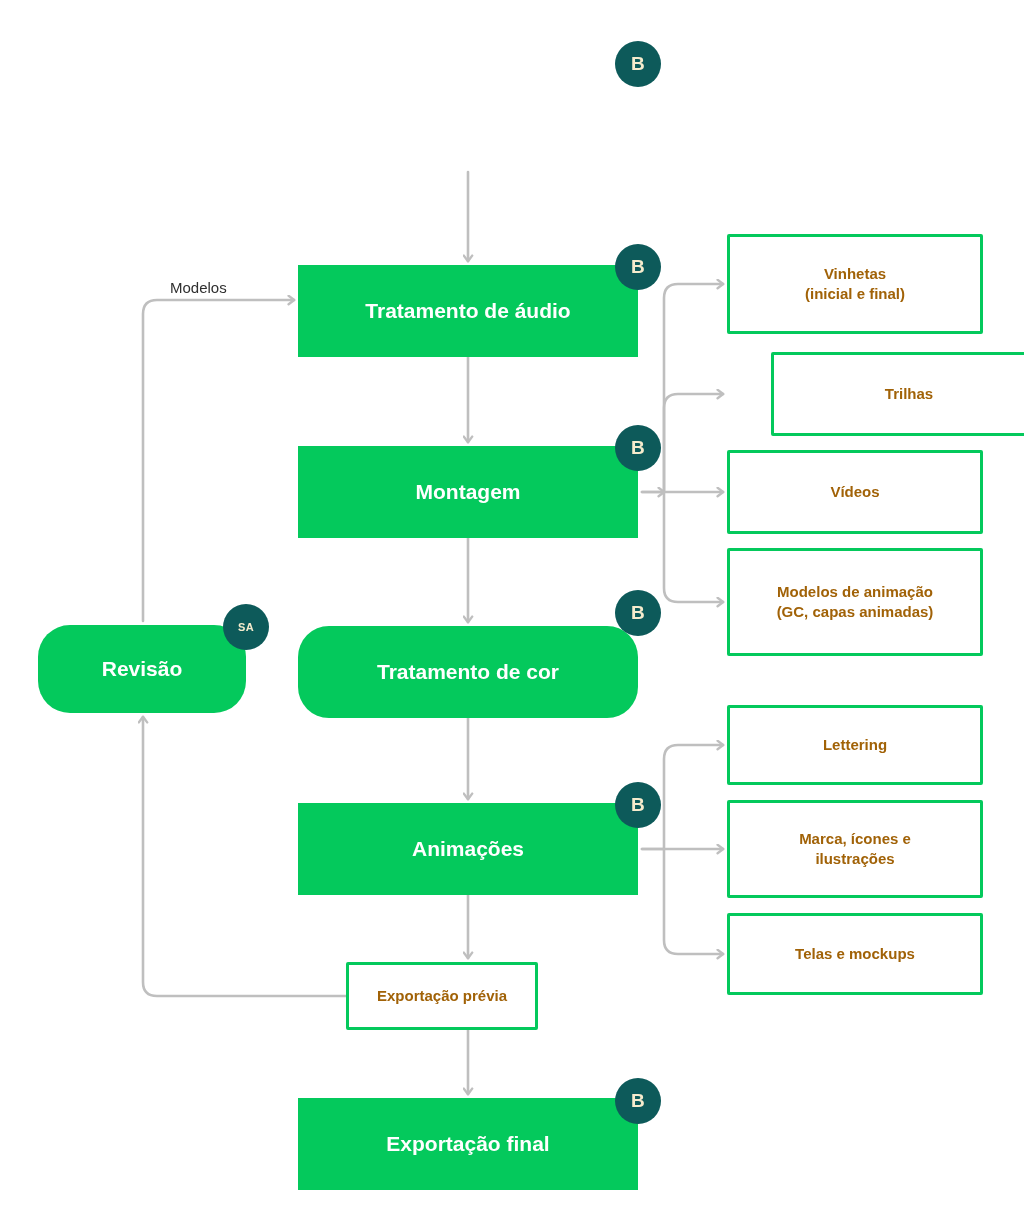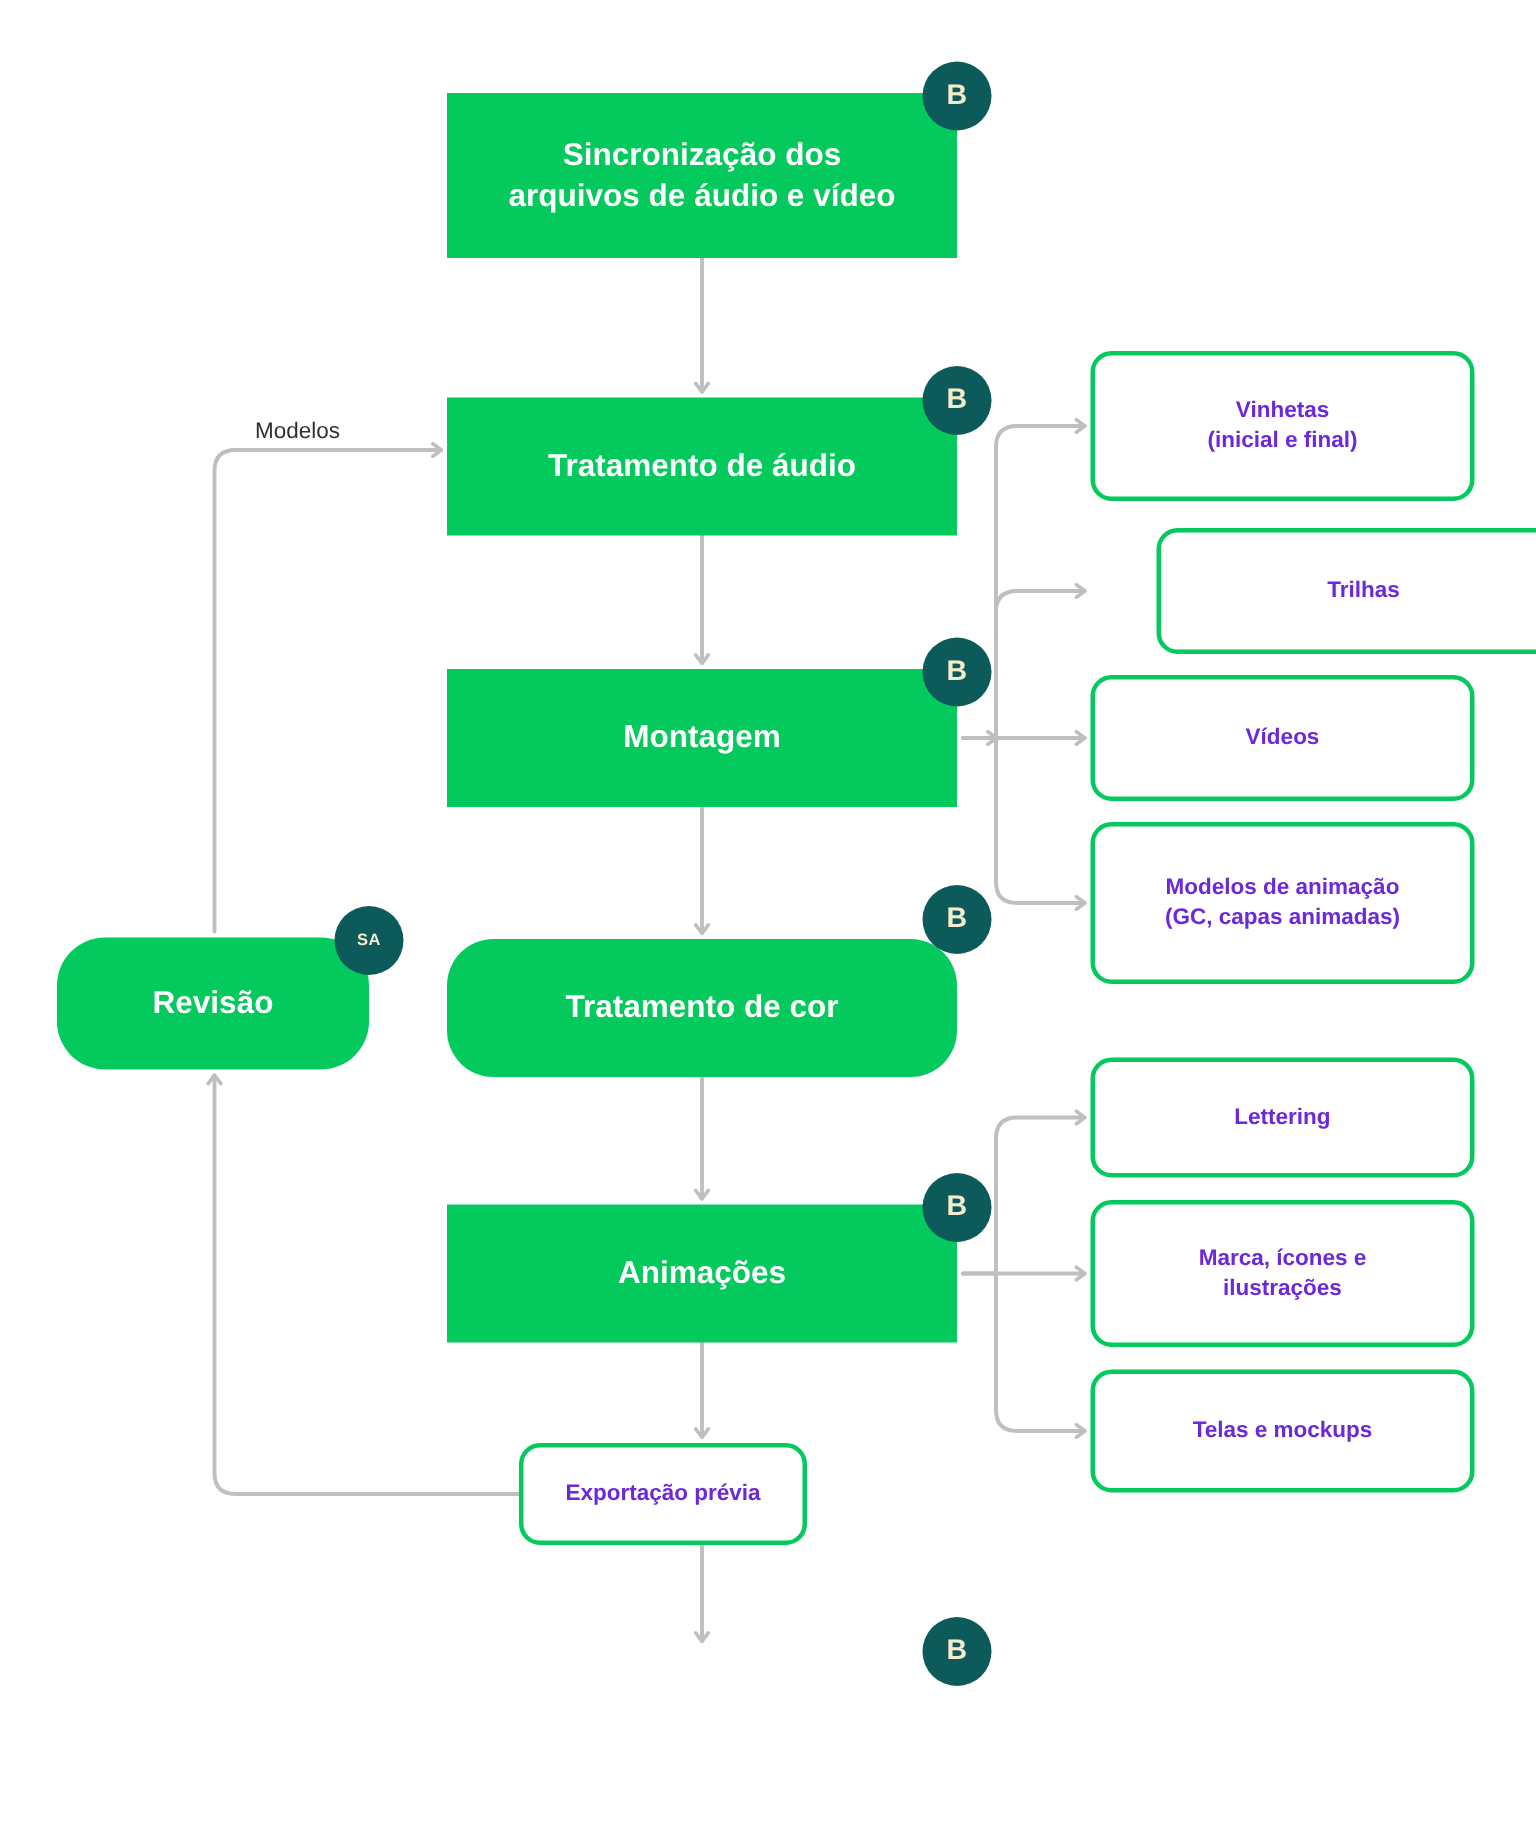--- a/index.html
+++ b/index.html
@@ -45,26 +45,26 @@
     padding: 0 12px;
     white-space: pre-line;
   }
 
   
   .obox {
     position: absolute;
     box-sizing: border-box;
     background: #ffffff;
     border: 3px solid #04c95c;
-    border-radius: 14px;
+    border-radius: 2px;
     display: flex;
     align-items: center;
     justify-content: center;
     text-align: center;
-    color: #6d28d9;
+    color: #a16207;
     font-weight: bold;
     font-size: 15px;
     line-height: 1.32;
     z-index: 3;
   }
   .obox .olabel {
     display: block;
     padding: 0 10px;
     white-space: pre-line;
   }
@@ -129,24 +129,20 @@
       <path d="M664,849 L664,759 Q664,745 678,745 L723,745"></path>
       <path d="M664,849 L664,940 Q664,954 678,954 L723,954"></path>
     </g>
 
     <g fill="none" stroke="#bfbfbf" stroke-width="2.6" stroke-linecap="round">
       <path d="M642,492 L664,492"></path>
       <path d="M642,849 L664,849"></path>
     </g>
   </svg>
 
-  <div class="node" style="left:298px; top:62px; width:340px; height:110px; font-size:21px;">
-    <span class="nlabel">Sincronização dos
-arquivos de áudio e vídeo</span>
-  </div>
 
   <div class="node" style="left:298px; top:265px; width:340px; height:92px; font-size:21px;">
     <span class="nlabel">Tratamento de áudio</span>
   </div>
 
   <div class="node" style="left:298px; top:446px; width:340px; height:92px; font-size:21px;">
     <span class="nlabel">Montagem</span>
   </div>
 
   <div class="node" style="left:298px; top:626px; width:340px; height:92px; font-size:21px;border-radius:31px;">
@@ -154,20 +150,23 @@
   </div>
 
   <div class="node" style="left:298px; top:803px; width:340px; height:92px; font-size:21px;">
     <span class="nlabel">Animações</span>
   </div>
 
   <div class="node" style="left:38px; top:625px; width:208px; height:88px; font-size:21px;border-radius:32px;">
     <span class="nlabel">Revisão</span>
   </div>
 
+  <div class="node" style="left:298px; top:1098px; width:340px; height:92px; font-size:21px;">
+    <span class="nlabel">Exportação final</span>
+  </div>
 
   <div class="obox" style="left:346px; top:962px; width:192px; height:68px;">
     <span class="olabel">Exportação prévia</span>
   </div>
 
   <div class="obox" style="left:727px; top:234px; width:256px; height:100px;">
     <span class="olabel">Vinhetas
 (inicial e final)</span>
   </div>
 

